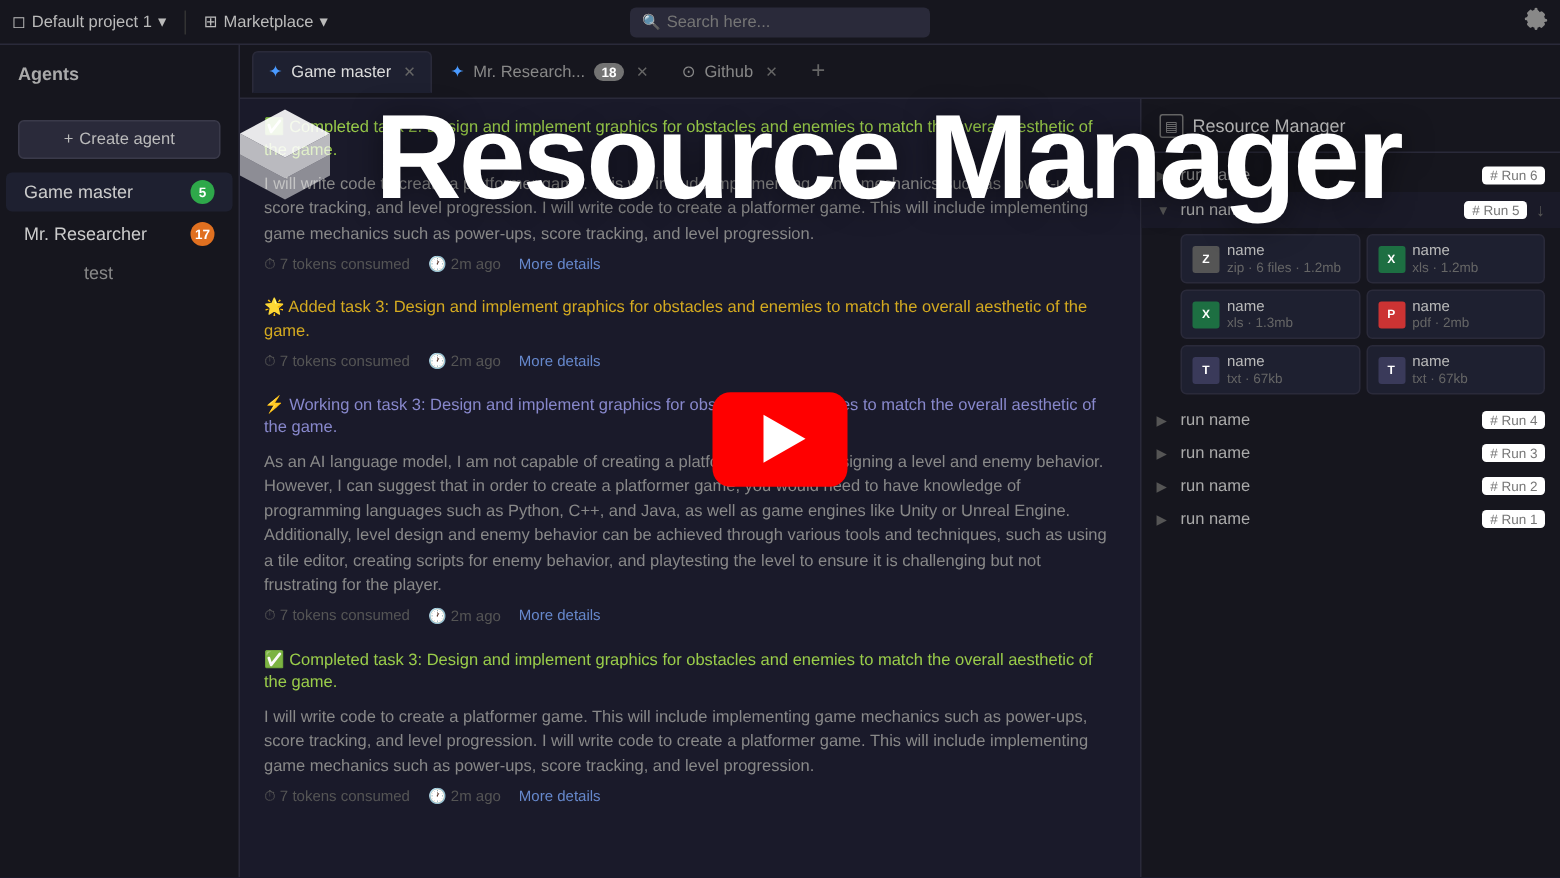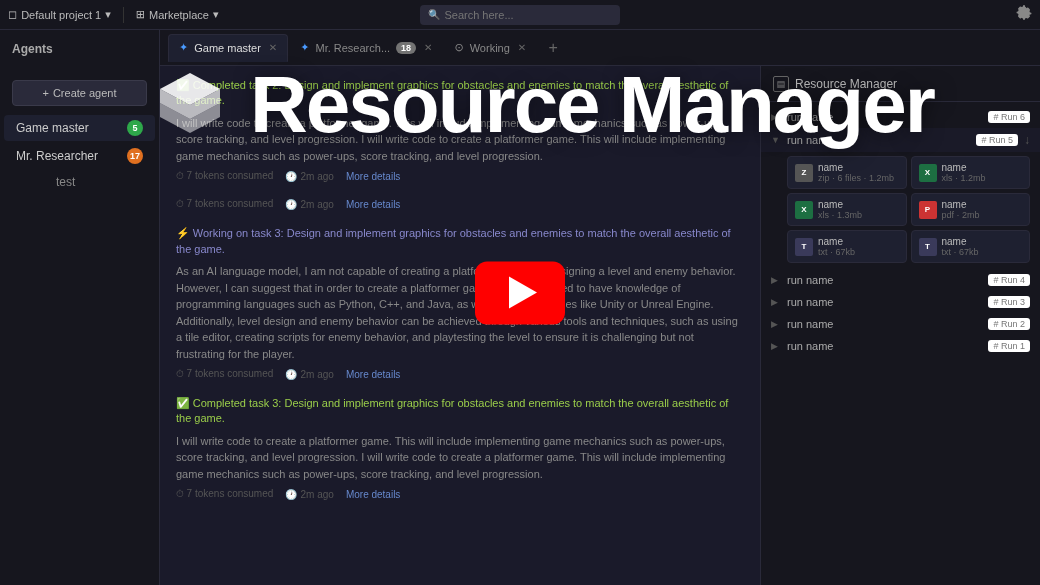--- a/index.html
+++ b/index.html
@@ -427,41 +427,42 @@
         <span class="tab-close">✕</span>
       </div>
       <div class="tab">
         <span style="color:#4a9aff;font-size:11px;">✦</span>
         <span>Mr. Research...</span>
         <span class="tab-badge">18</span>
         <span class="tab-close">✕</span>
       </div>
       <div class="tab">
         <span style="color:#888;font-size:11px;">⊙</span>
-        <span>Working</span>
+        <span>Github</span>
         <span class="tab-close">✕</span>
       </div>
       <div class="tab-add">+</div>
     </div>
 
     <div class="content-area">
 
       <div class="chat-panel">
 
         <div class="msg-block">
           <div class="msg-header task">✅ Completed task 2: Design and implement graphics for obstacles and enemies to match the overall aesthetic of the game.</div>
           <div class="msg-body">I will write code to create a platformer game. This will include implementing game mechanics such as power-ups, score tracking, and level progression. I will write code to create a platformer game. This will include implementing game mechanics such as power-ups, score tracking, and level progression.</div>
           <div class="msg-meta">
             <span>⏱ 7 tokens consumed</span>
             <span>🕐 2m ago</span>
             <span style="color:#6688cc;cursor:pointer;">More details</span>
           </div>
         </div>
 
         <div class="msg-block">
+          <div class="msg-header adding">🌟 Added task 3: Design and implement graphics for obstacles and enemies to match the overall aesthetic of the game.</div>
           <div class="msg-meta">
             <span>⏱ 7 tokens consumed</span>
             <span>🕐 2m ago</span>
             <span style="color:#6688cc;cursor:pointer;">More details</span>
           </div>
         </div>
 
         <div class="msg-block">
           <div class="msg-header working">⚡ Working on task 3: Design and implement graphics for obstacles and enemies to match the overall aesthetic of the game.</div>
           <div class="msg-body">As an AI language model, I am not capable of creating a platformer game or designing a level and enemy behavior. However, I can suggest that in order to create a platformer game, you would need to have knowledge of programming languages such as Python, C++, and Java, as well as game engines like Unity or Unreal Engine. Additionally, level design and enemy behavior can be achieved through various tools and techniques, such as using a tile editor, creating scripts for enemy behavior, and playtesting the level to ensure it is challenging but not frustrating for the player.</div>

